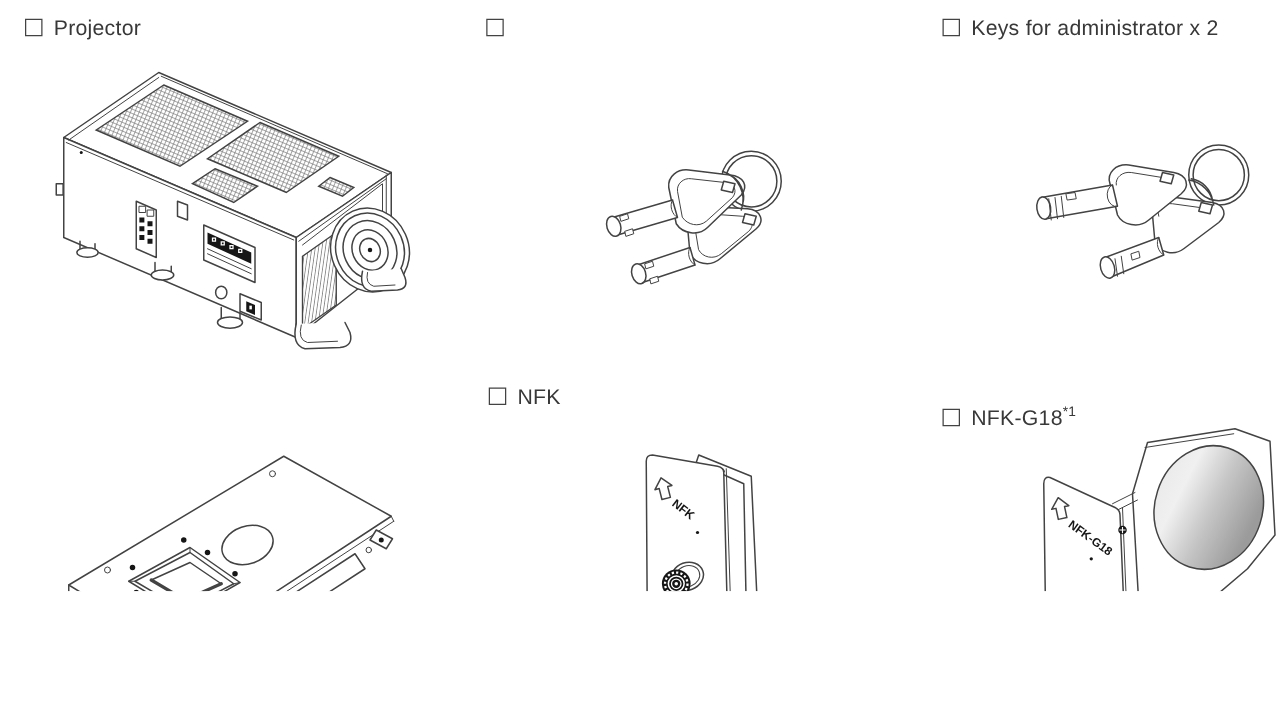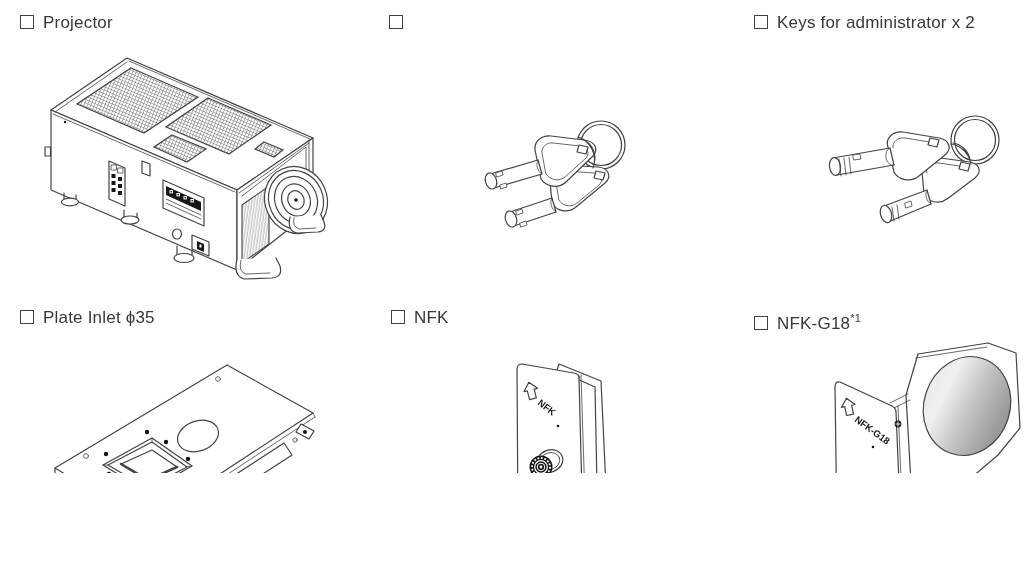--- a/index.html
+++ b/index.html
@@ -28,27 +28,24 @@
 
   <div class="item-label" style="left:20px;top:13px;">
     <span class="cb"></span><span>Projector</span>
   </div>
   <div class="item-label" style="left:389px;top:13px;">
     <span class="cb"></span>
   </div>
   <div class="item-label" style="left:754px;top:13px;">
     <span class="cb"></span><span>Keys for administrator x 2</span>
   </div>
-  <div class="item-label" style="left:20px;top:308px;">
-    <span class="cb"></span><span>Plate Inlet ϕ35</span>
-  </div>
   <div class="item-label" style="left:391px;top:308px;">
     <span class="cb"></span><span>NFK</span>
   </div>
-  <div class="item-label" style="left:754px;top:308px;">
+  <div class="item-label" style="left:754px;top:320px;">
     <span class="cb"></span><span>NFK-G18</span><sup>*1</sup>
   </div>
 
   <svg style="left:40px;top:52px;" width="300" height="243" viewBox="0 0 300 243">
     <defs>
       <pattern id="meshpat" width="3.2" height="3.2" patternUnits="userSpaceOnUse" patternTransform="rotate(23)">
         <path d="M0 .4 H3.2 M.4 0 V3.2" stroke="#7a7a7a" stroke-width="0.55" fill="none"></path>
       </pattern>
       <pattern id="vlinpat" width="2.7" height="4" patternUnits="userSpaceOnUse" patternTransform="rotate(8)">
         <path d="M1 0 V4" stroke="#8a8a8a" stroke-width="0.7" fill="none"></path>

